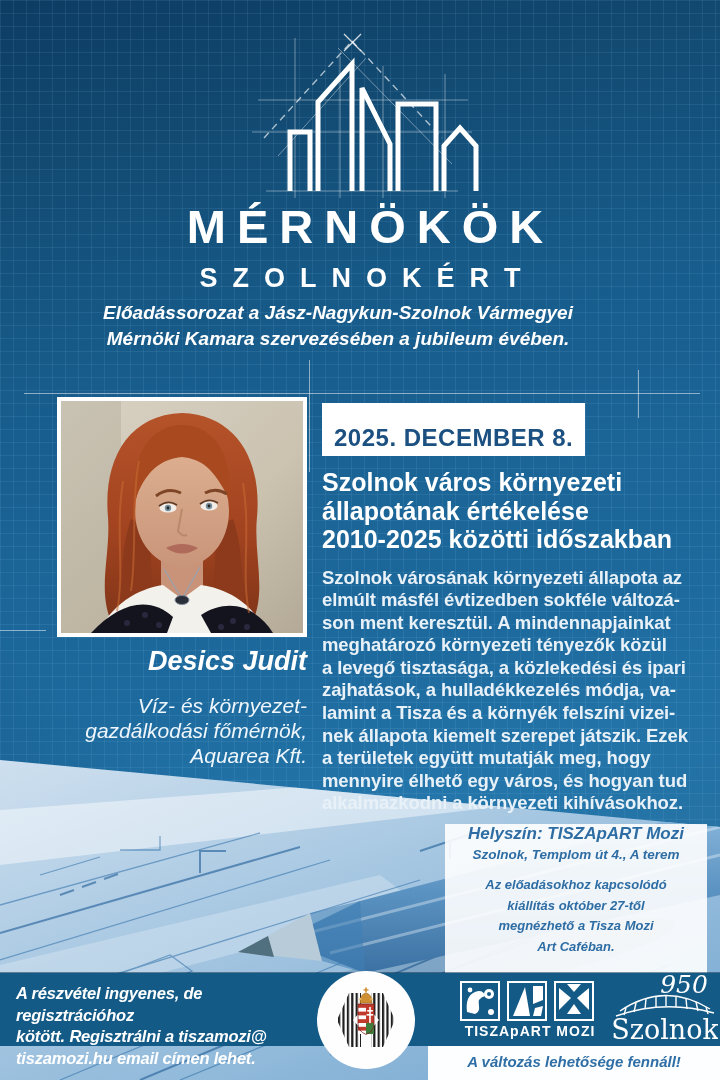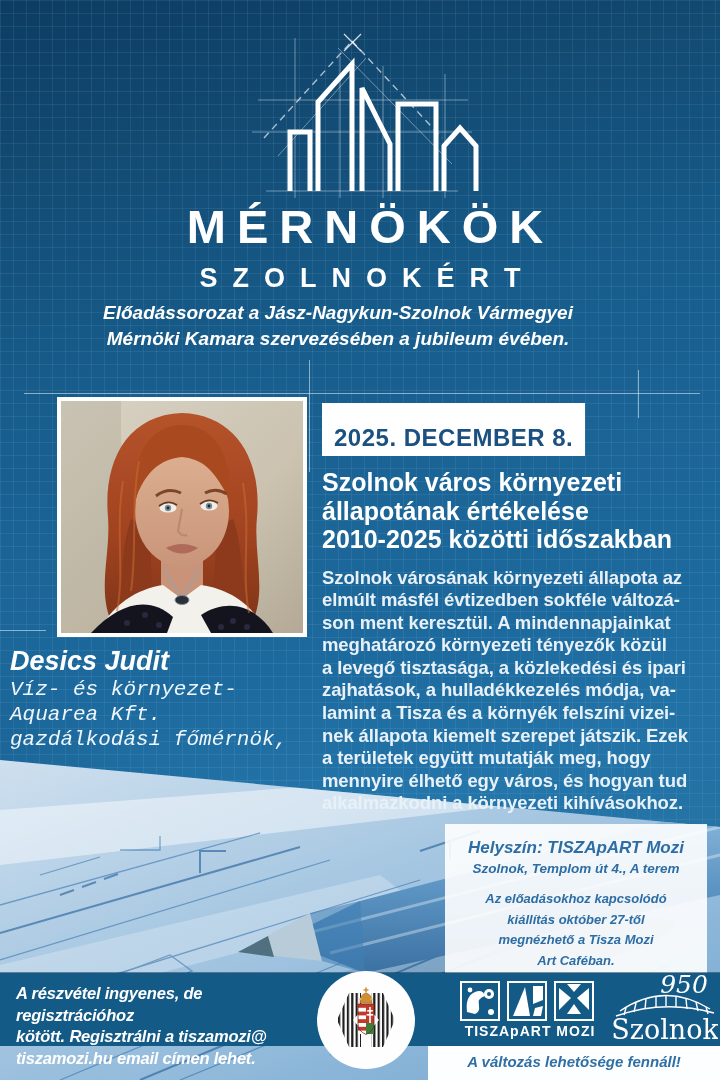--- a/index.html
+++ b/index.html
@@ -31,39 +31,39 @@
     text-align:center; color:#fff; font-style:italic; font-weight:700;
     font-size:19px; line-height:26px; }
   
   .xline { position:absolute; background:rgba(255,255,255,.5); z-index:3; }
   
   .photo-frame { position:absolute; left:57px; top:397px; width:250px; height:240px;
     background:#fff; padding:4px; z-index:4; }
   .photo-frame svg { display:block; }
   
   .speaker { position:absolute; left:10px; top:646px; width:297px; z-index:4;
-    text-align:left; color:#fff; }
+    text-align:right; color:#fff; }
   .speaker-name { font-size:27px; font-weight:800; font-style:italic; }
-  .speaker-role { margin-top:0; font-size:21px; font-style:italic; font-weight:500;
-    line-height:25px; color:#eef6fc;font-family:Liberation Mono, monospace; }
+  .speaker-role { margin-top:16px; font-size:21px; font-style:italic; font-weight:500;
+    line-height:25px; color:#eef6fc; }
   
   .right-col { position:absolute; left:322px; top:403px; width:390px; z-index:4; }
   .badge { display:inline-block; background:#fff; color:#1b5080; font-weight:800;
     font-size:24px; letter-spacing:.5px; padding:21px 12px 4px; margin-bottom:3px; }
   .event-title { margin-top:9px; color:#fff; font-weight:800; font-size:25px;
     line-height:28.5px; }
   .event-desc { margin-top:13px; color:#e8f1f8; font-weight:600; font-size:18.5px;
     line-height:22.6px; letter-spacing:-.1px; }
   
   .blueprint-bottom { position:absolute; left:0; top:755px; width:720px; height:325px;
     z-index:3; clip-path:polygon(0 5px,100% 72px,100% 100%,0 100%); }
   
   .venue-box { position:absolute; left:445px; top:824px; width:262px; height:150px;
     background:rgba(255,255,255,.9); z-index:5; text-align:center; color:#2e6da4;
-    padding-top:14px; }
+    }
   .venue-heading { font-size:17px; font-weight:800; font-style:italic; }
   .venue-address { font-size:13.5px; font-weight:700; font-style:italic; margin-top:3px; }
   .venue-note { margin-top:13px; font-size:13px; font-weight:700; font-style:italic;
     line-height:20.5px; }
   
   .bottom-band { position:absolute; left:0; top:973px; width:720px; height:73px;
     background:#135a86; z-index:6; box-shadow:0 -1px 0 rgba(6,40,66,.5); }
   .registration { position:absolute; left:16px; top:983px; width:300px; z-index:7;
     color:#fff; font-style:italic; font-weight:600; font-size:16.5px;
     line-height:21.5px; letter-spacing:-.2px; }
@@ -180,22 +180,22 @@
           <path d="M182,82 C190,132 180,172 188,212"></path>
         <path d="M78,60 C70,100 76,150 70,190"></path>
       </g>
     </svg>
   </div>
 
   <div class="speaker">
     <div class="speaker-name">Desics Judit</div>
     <div class="speaker-role">
         <div>Víz- és környezet-</div>
+        <div>gazdálkodási főmérnök,</div>
         <div>Aquarea Kft.</div>
-        <div>gazdálkodási főmérnök,</div>
       </div>
   </div>
 
   <div class="right-col">
     <div>
       <span class="badge">2025. DECEMBER 8.</span>
     </div>
     <div class="event-title">
         <div>Szolnok város környezeti</div>
         <div>állapotának értékelése</div>

